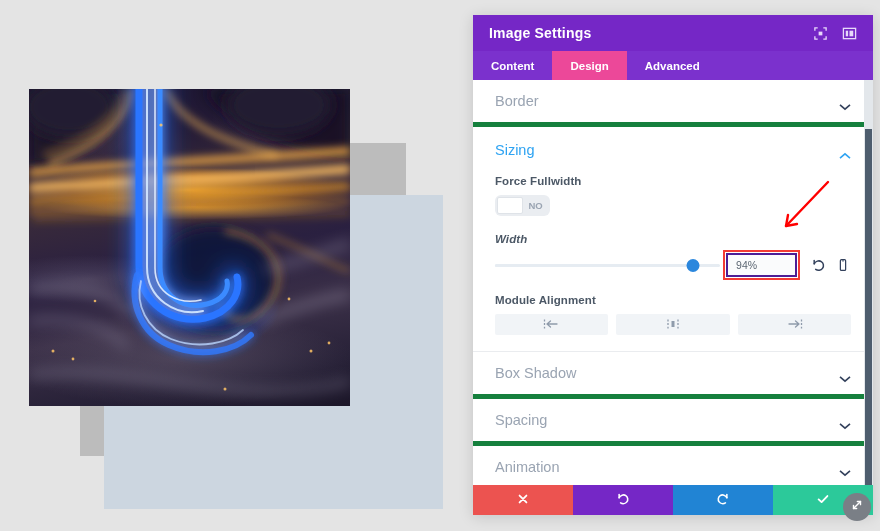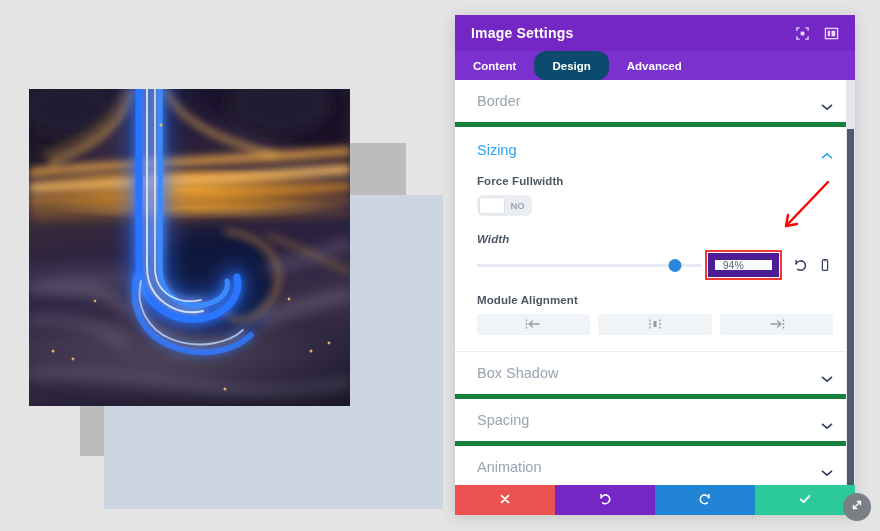--- a/index.html
+++ b/index.html
@@ -64,21 +64,21 @@
       radial-gradient(ellipse 130px 30px at 60px 190px, rgba(130,120,140,0.35) 0%, rgba(0,0,0,0) 80%),
       
       linear-gradient(170deg, #1a1430 0%, #241b36 18%, #3a2b3a 34%, #2a2040 52%, #3b3048 70%, #262036 88%, #1b1628 100%);
   }
   
   .photo svg { position: absolute; inset: 0; }
 
   
   #panel {
     position: absolute;
-    left: 455px; top: 15px;
+    left: 473px; top: 15px;
     width: 400px; height: 500px;
     background: #ffffff;
     display: flex;
     flex-direction: column;
     box-shadow: 0 2px 14px rgba(0,0,0,0.14);
   }
 
   .panel-header {
     height: 36px;
     background: #7527c6;
@@ -109,21 +109,21 @@
   }
   .tab {
     padding: 0 18px;
     height: 100%;
     display: flex; align-items: center;
     color: #ffffff;
     font-size: 11.5px;
     font-weight: bold;
     cursor: pointer;
   }
-  .tab.active { background: #0c4a6e; border-radius: 12px; }
+  .tab.active { background: #ec4899; }
 
   .panel-body {
     flex: 1 1 auto;
     overflow: hidden;
     position: relative;
     background: #ffffff;
   }
 
   
   .acc {
@@ -217,21 +217,21 @@
   .slider .handle {
     position: absolute;
     width: 13px; height: 13px;
     border-radius: 50%;
     background: #2b87dd;
     transform: translateX(-50%);
   }
 
   .value-box {
     width: 74px; height: 24px;
-    border: 7px solid #4c1d95;
+    border: 2px solid #4c1d95;
     background: #fafbfc;
     font-size: 10.5px;
     color: #5c6773;
     display: flex; align-items: center;
     padding-left: 8px;
     margin-left: 6px;
     outline: 2px solid #f23a33;
     outline-offset: 1px;
     cursor: text;
   }

